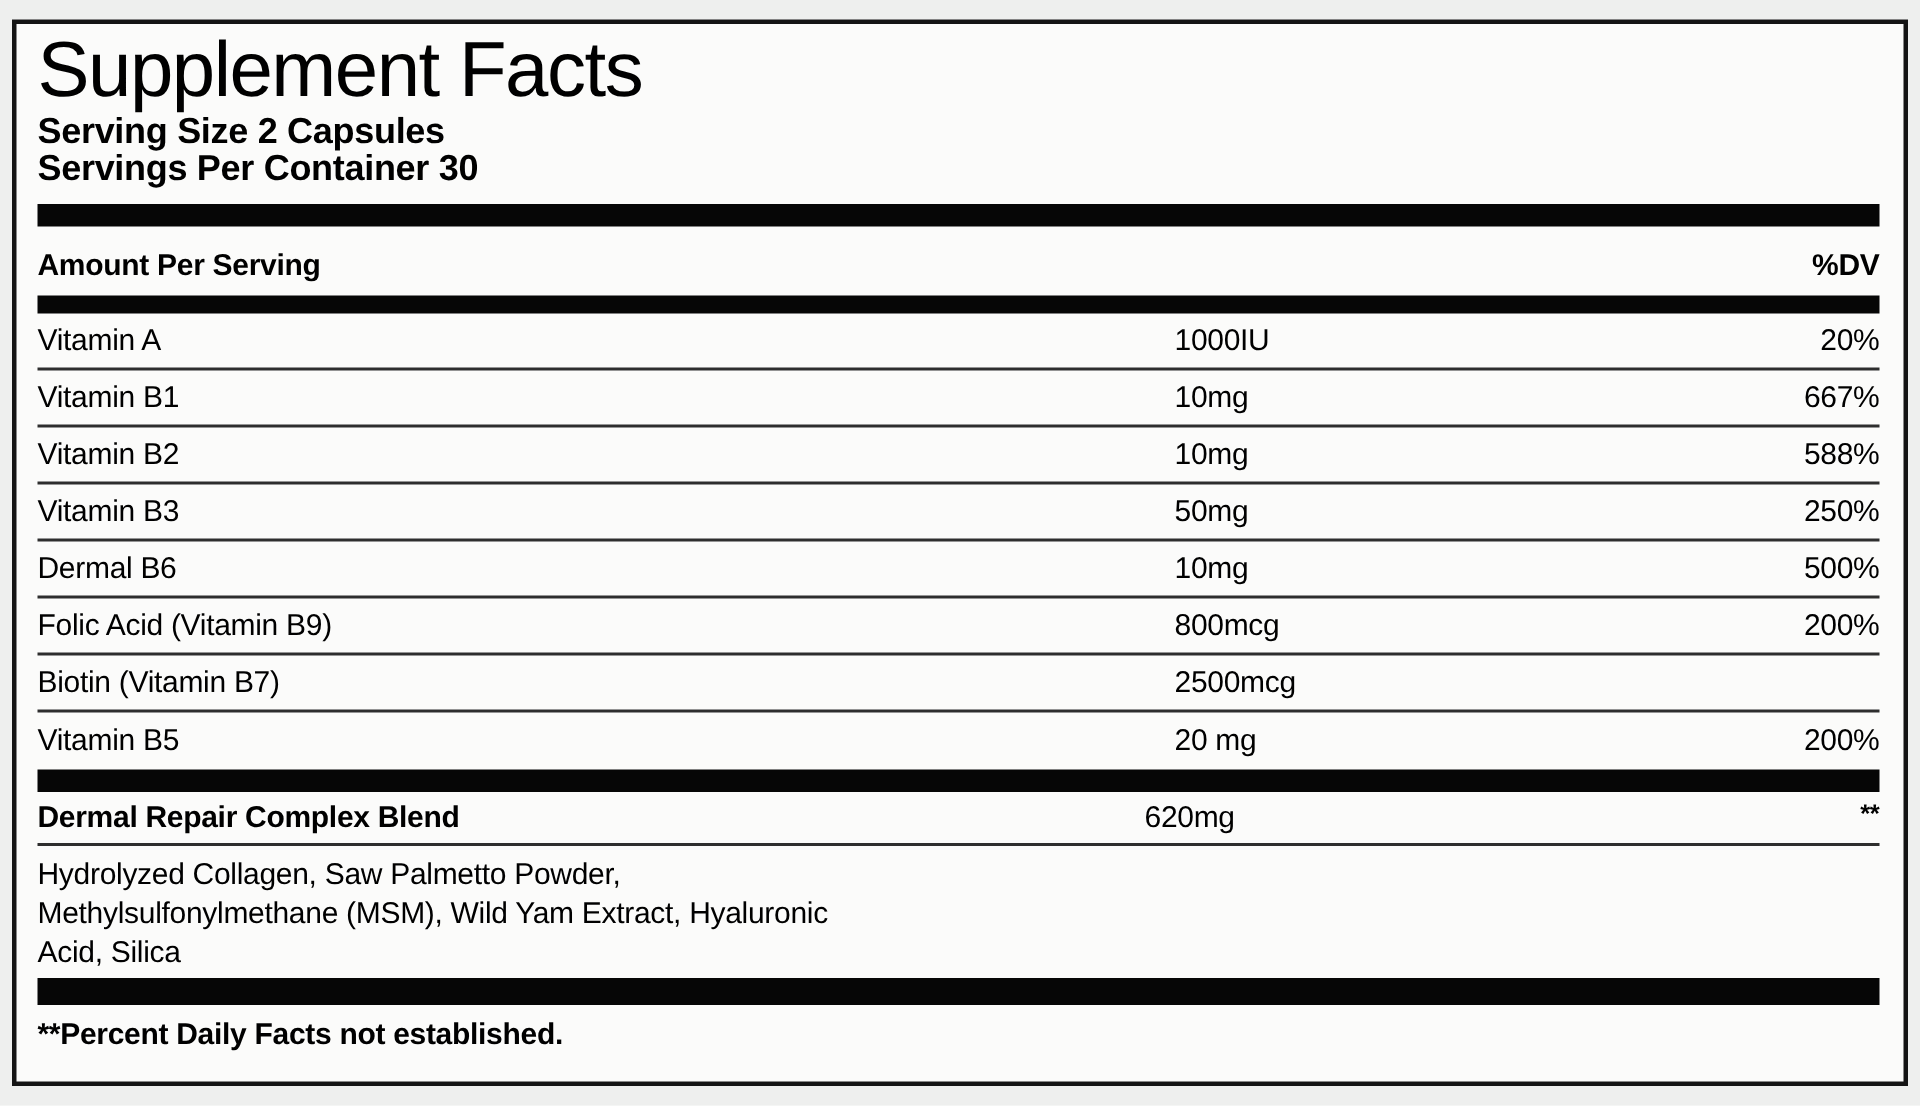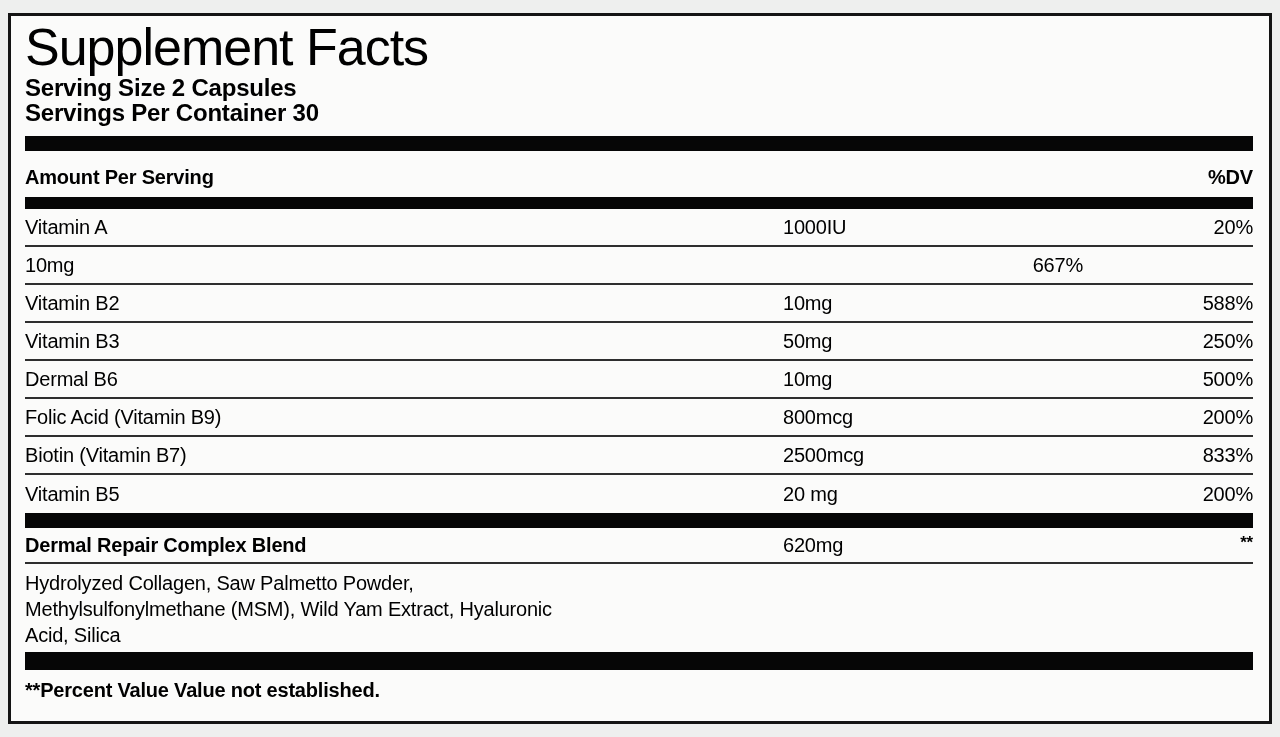--- a/index.html
+++ b/index.html
@@ -29,21 +29,21 @@
     padding:15px 0 8px; font-size:20px; font-weight:bold; letter-spacing:-0.2px;
   }
   .grid-row {
     display:grid; grid-template-columns:1fr 300px 170px; align-items:center;
     height:38px; font-size:20px; letter-spacing:-0.2px;
     border-bottom:2px solid var(--separator);
   }
   .rows .grid-row:last-child { border-bottom:none; }
   .cell-amount { }
   .cell-dv { text-align:right; }
-  .blend-row { height:36px; }
+  .blend-row { height:36px;gap:20px; }
   .blend-name { font-weight:bold; }
   .blend-dv { font-weight:bold; font-size:17px; align-self:start; padding-top:5px; }
   .ingredients { padding-top:6px; font-size:20px; line-height:26px; letter-spacing:-0.2px; }
   .footnote { margin-top:9px; font-size:20px; font-weight:bold; letter-spacing:-0.2px; }
 </style>
 </head>
 <body>
 
 <div class="label-box">
 
@@ -60,20 +60,21 @@
 
   <div class="bar bar-header"></div>
 
   <div class="rows">
     <div class="grid-row">
       <span>Vitamin A</span>
       <span class="cell-amount">1000IU</span>
       <span class="cell-dv">20%</span>
     </div>
     <div class="grid-row">
+      <span>Vitamin B1</span>
       <span class="cell-amount">10mg</span>
       <span class="cell-dv">667%</span>
     </div>
     <div class="grid-row">
       <span>Vitamin B2</span>
       <span class="cell-amount">10mg</span>
       <span class="cell-dv">588%</span>
     </div>
     <div class="grid-row">
       <span>Vitamin B3</span>
@@ -86,21 +87,20 @@
       <span class="cell-dv">500%</span>
     </div>
     <div class="grid-row">
       <span>Folic Acid (Vitamin B9)</span>
       <span class="cell-amount">800mcg</span>
       <span class="cell-dv">200%</span>
     </div>
     <div class="grid-row">
       <span>Biotin (Vitamin B7)</span>
       <span class="cell-amount">2500mcg</span>
-      <span class="cell-dv">833%</span>
     </div>
     <div class="grid-row">
       <span>Vitamin B5</span>
       <span class="cell-amount">20 mg</span>
       <span class="cell-dv">200%</span>
     </div>
   </div>
 
   <div class="bar bar-blend"></div>
 
@@ -111,15 +111,15 @@
   </div>
 
   <div class="ingredients">
     <div>Hydrolyzed Collagen, Saw Palmetto Powder,</div>
     <div>Methylsulfonylmethane (MSM), Wild Yam Extract, Hyaluronic</div>
     <div>Acid, Silica</div>
   </div>
 
   <div class="bar bar-footer"></div>
 
-  <div class="footnote">**Percent Value Value not established.</div>
+  <div class="footnote">**Percent Daily Facts not established.</div>
 
 </div>
 
 </body></html>

